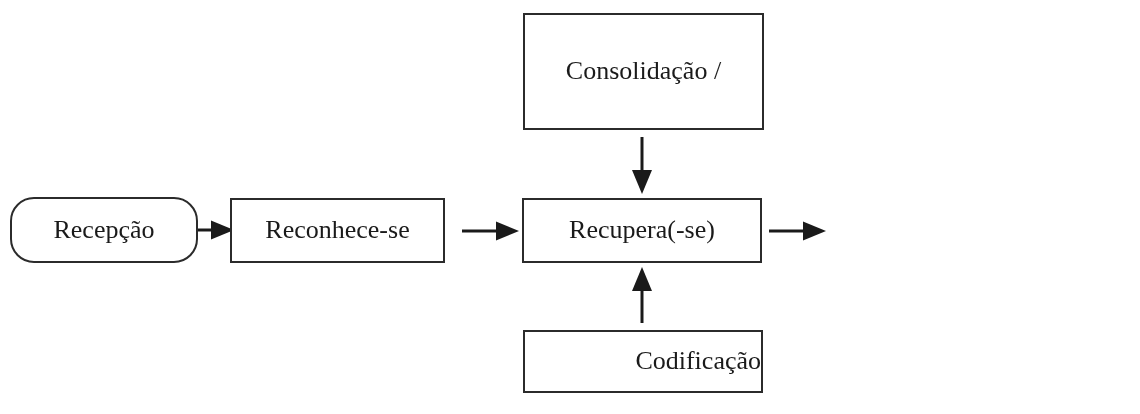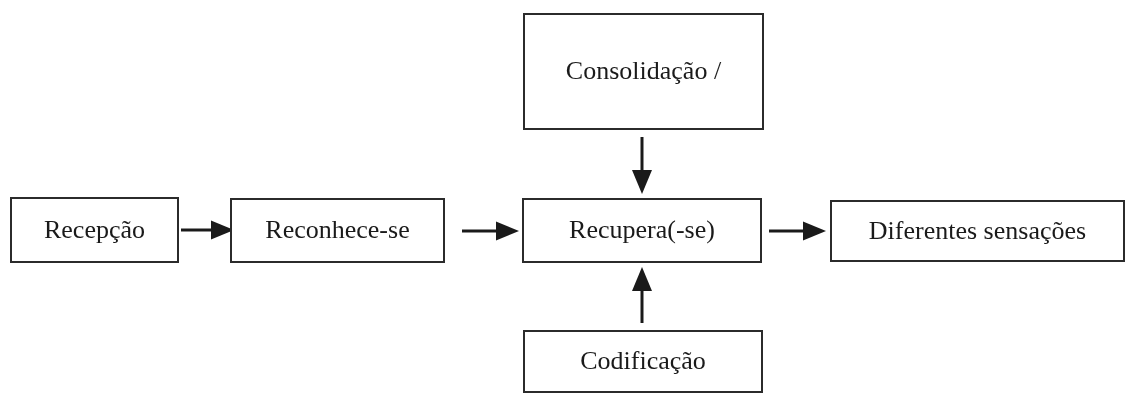--- a/index.html
+++ b/index.html
@@ -33,25 +33,25 @@
     text-align: center;
     font-size: 26px;
     color: #1a1a1a;
     line-height: 1.1;
   }
   #node-consolidation {
     left: 523px; top: 13px; width: 241px; height: 117px;
     flex-direction: column;
     gap: 18px;
   }
-  #node-reception   { left: 10px;  top: 197px; width: 169px; height: 66px; }
+  #node-reception   { left: 10px;  top: 197px; width: 188px; height: 66px; border-radius: 24px; }
   #node-recognize   { left: 230px; top: 198px; width: 215px; height: 65px; }
   #node-retrieve    { left: 522px; top: 198px; width: 240px; height: 65px; align-items: center; }
   #node-sensations  { left: 830px; top: 200px; width: 295px; height: 62px; }
-  #node-coding      { left: 523px; top: 330px; width: 240px; height: 63px; }
+  #node-coding      { left: 523px; top: 330px; width: 240px; height: 63px; justify-content: flex-end; }
   .arrow-line {
     stroke: #1a1a1a;
     stroke-width: 3;
   }
   .arrow-head {
     fill: #1a1a1a;
     stroke: none;
   }
 </style>
 </head>
@@ -96,21 +96,18 @@
   </div>
 
   <div class="node" id="node-recognize">
     <span>Reconhece-se</span>
   </div>
 
   <div class="node" id="node-retrieve">
     <span>Recupera(-se)</span>
   </div>
 
-  <div class="node" id="node-sensations">
-    <span>Diferentes sensações</span>
-  </div>
 
   <div class="node" id="node-coding">
     <span>Codificação</span>
   </div>
 
 </div>
 
 </body></html>

